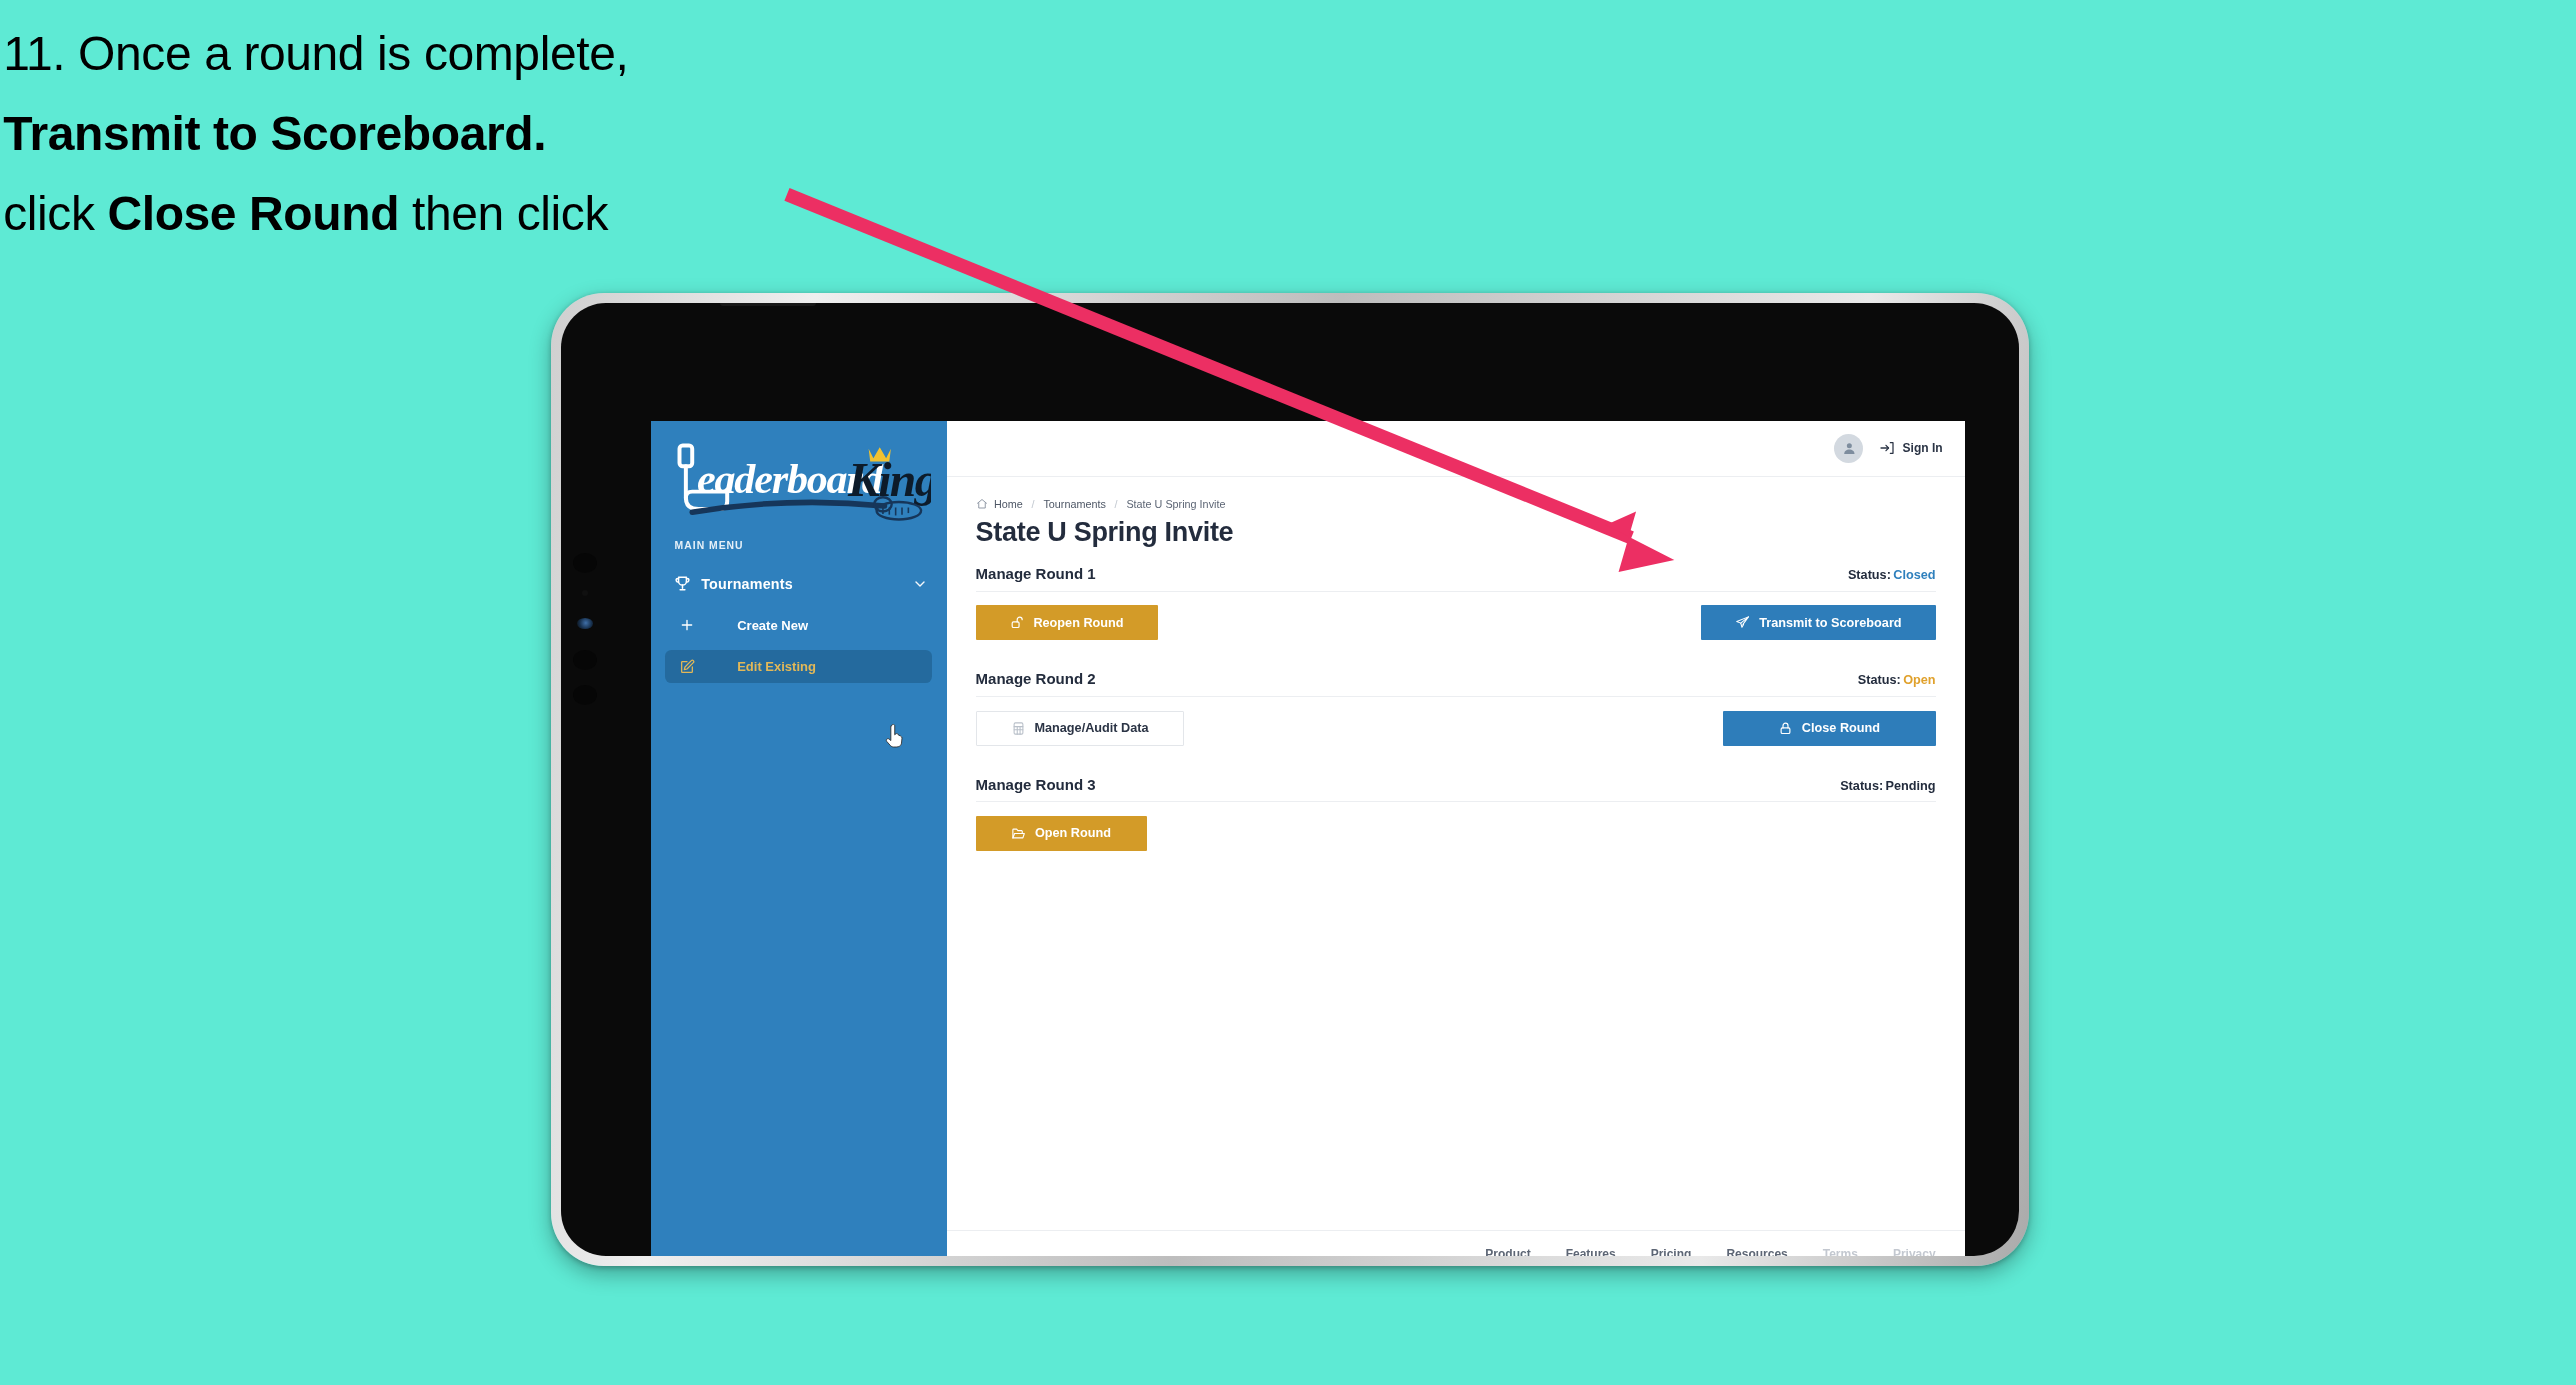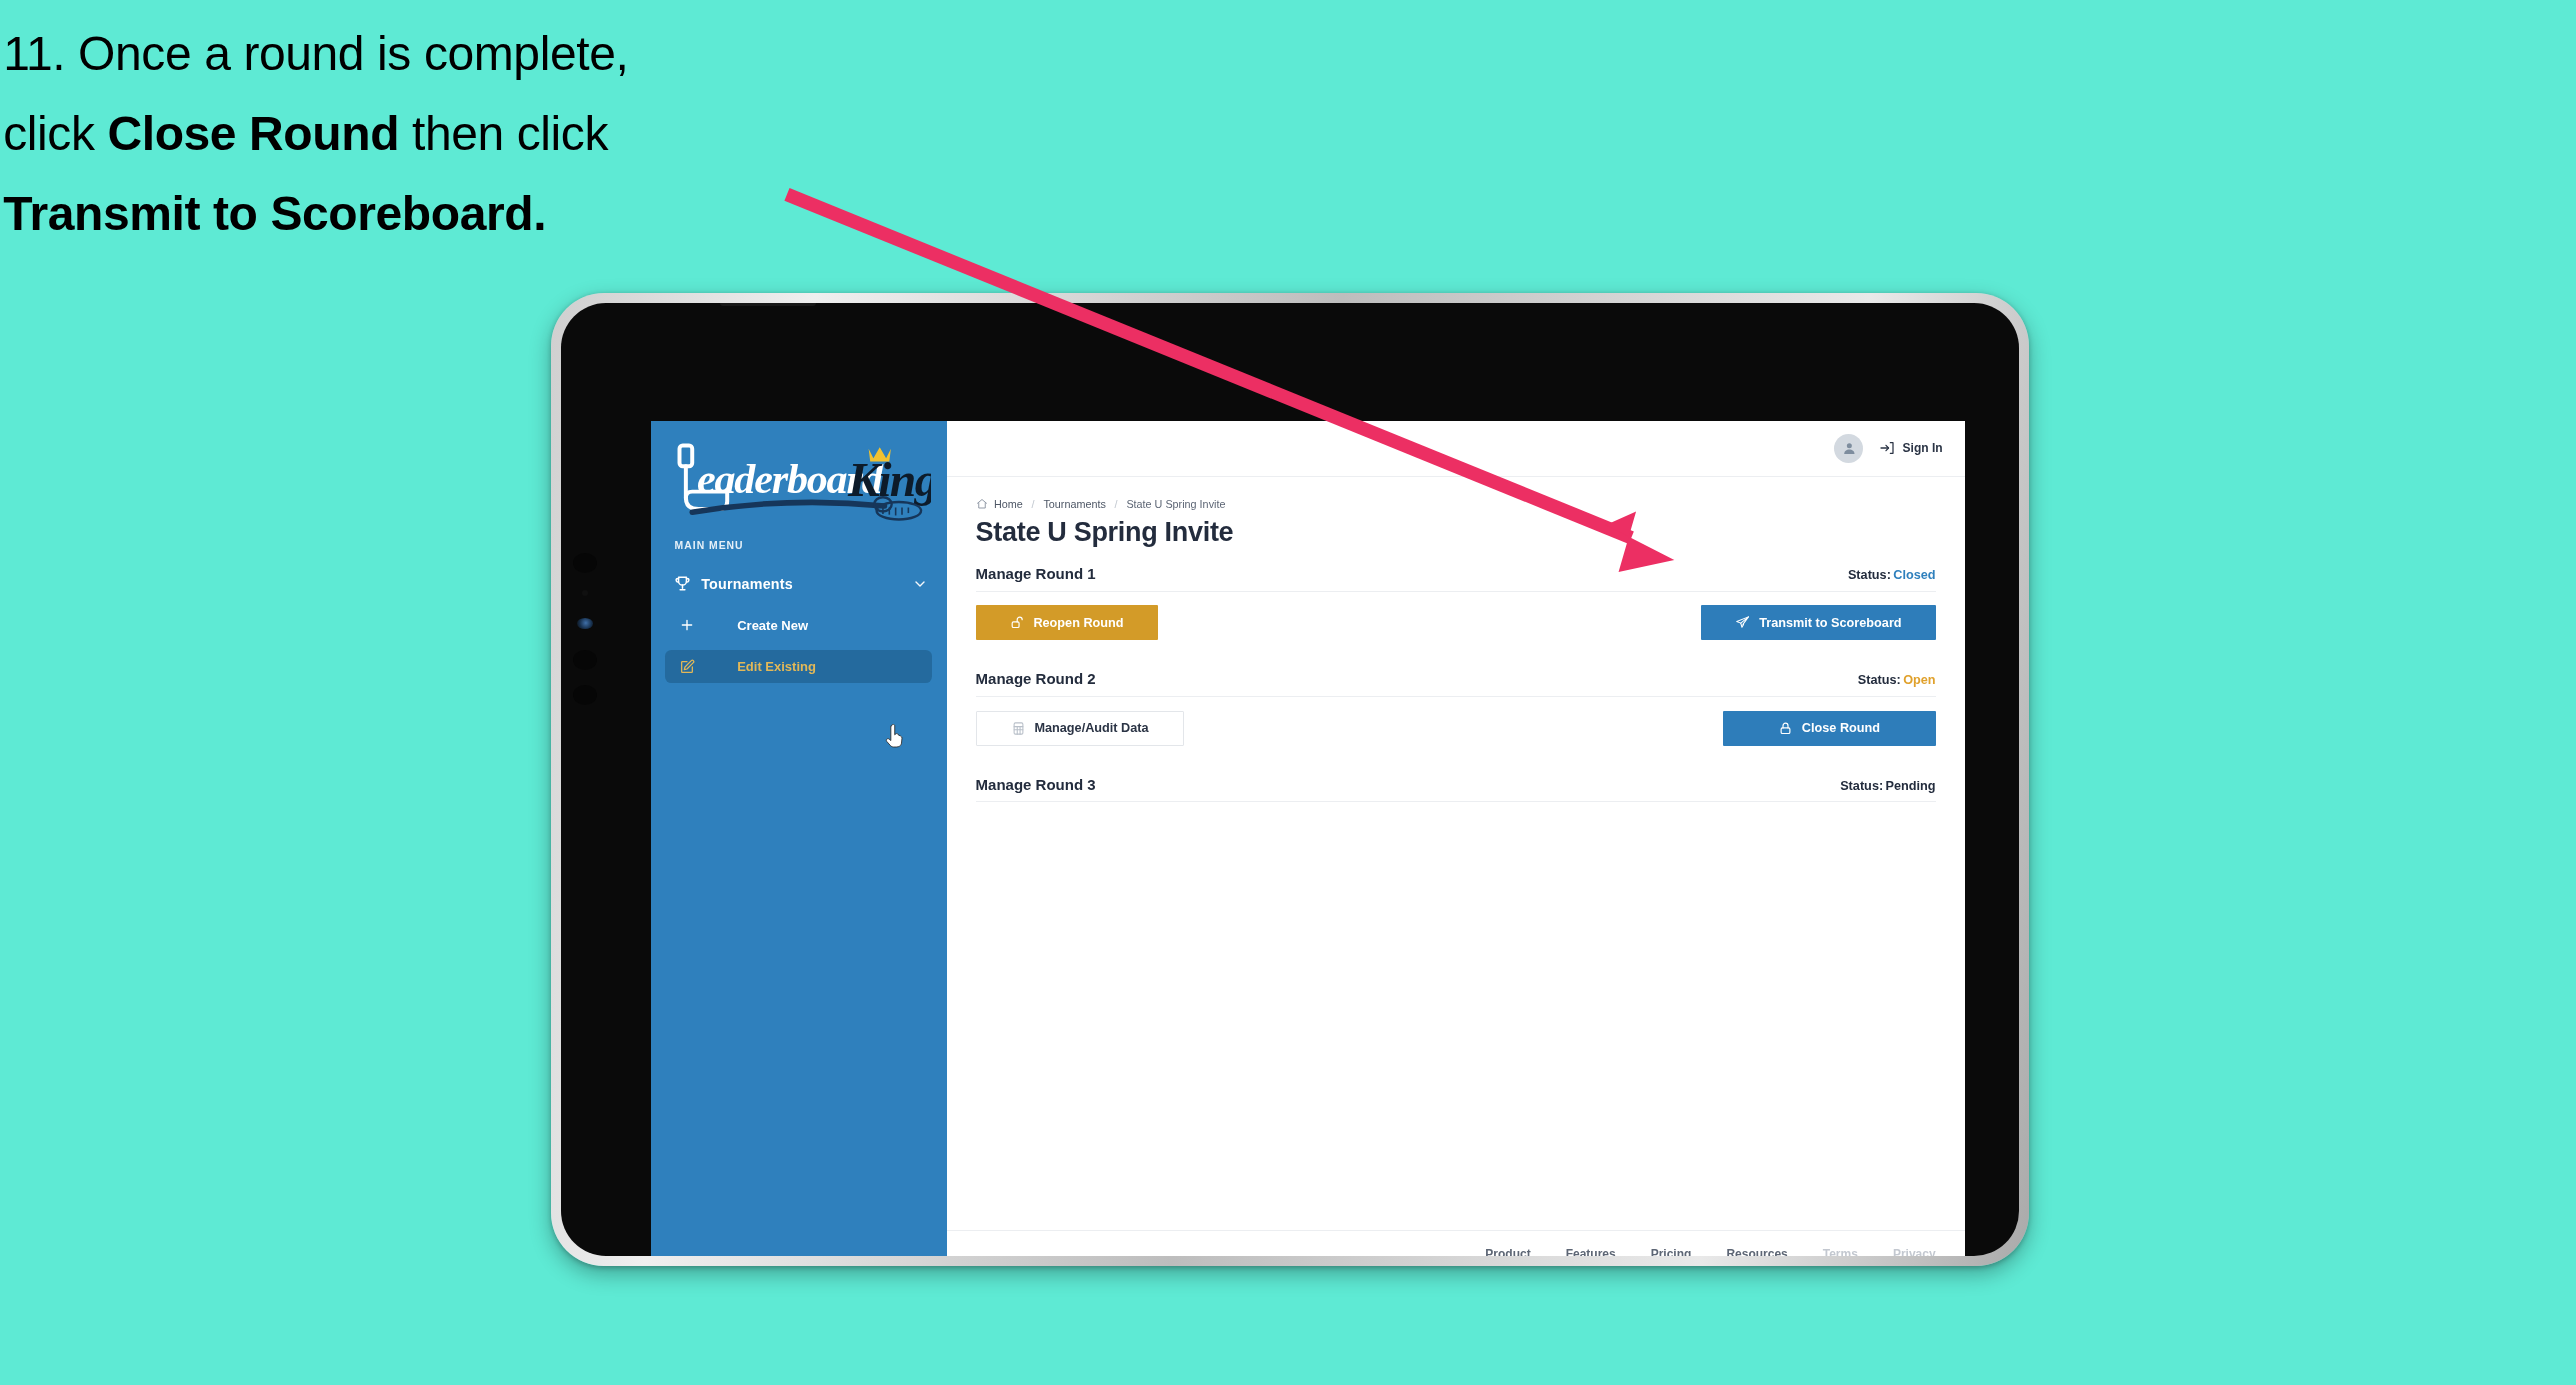--- a/index.html
+++ b/index.html
@@ -313,22 +313,22 @@
   }
   #footer .f-link.muted { color: #c3c8d0; }
 </style>
 </head>
 <body>
 
 <div id="stage">
 
   <div id="caption">
     <span class="ln">11. Once a round is complete,</span>
+    <span class="ln"><b>Transmit to Scoreboard.</b></span>
     <span class="ln"><span>click </span><b>Close Round</b><span> then click</span></span>
-    <span class="ln"><b>Transmit to Scoreboard.</b></span>
   </div>
 
   <div id="tablet">
     <div id="tablet-body">
       <div class="topspeck"></div>
       <div class="sensor s1"></div>
       <div class="sensor s2"></div>
       <div class="sensor s3"></div>
       <div class="sensor s4"></div>
       <div class="sensor s5"></div>
@@ -494,20 +494,30 @@
               </div>
             </section>
 
             <section class="round">
               <div class="round-head">
                 <span class="round-name">Manage Round 3</span>
                 <span class="round-status">
                   <span>Status:</span><span class="val pending">Pending</span>
                 </span>
               </div>
+              <div class="round-actions">
+                <button class="btn btn-gold">
+                  <svg class="bi" viewBox="0 0 24 24" fill="none" stroke="#ffffff" stroke-width="1.8" stroke-linecap="round" stroke-linejoin="round">
+                    <path d="M3 19V6a1 1 0 0 1 1-1h5l2 2.4h6a1 1 0 0 1 1 1V11"></path>
+                    <path d="M3 19l2.7-7h15.6L19 19z"></path>
+                  </svg>
+                  <span>Open Round</span>
+                </button>
+                <div class="spacer"></div>
+              </div>
             </section>
 
           </div>
 
           <footer id="footer">
             <span class="f-link">Product</span>
             <span class="f-link">Features</span>
             <span class="f-link">Pricing</span>
             <span class="f-link">Resources</span>
             <span class="f-link muted">Terms</span>

